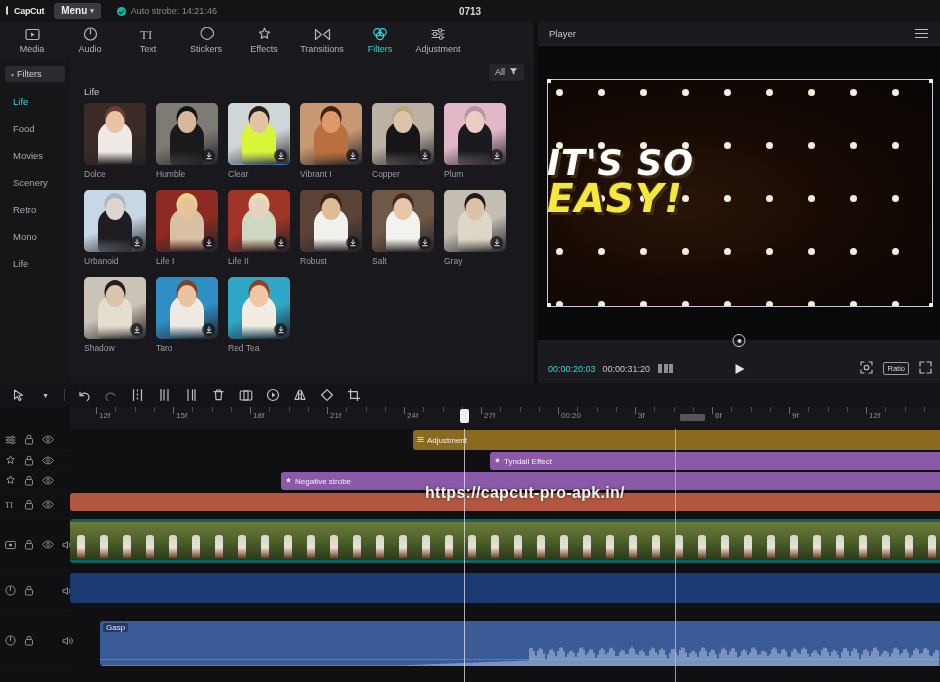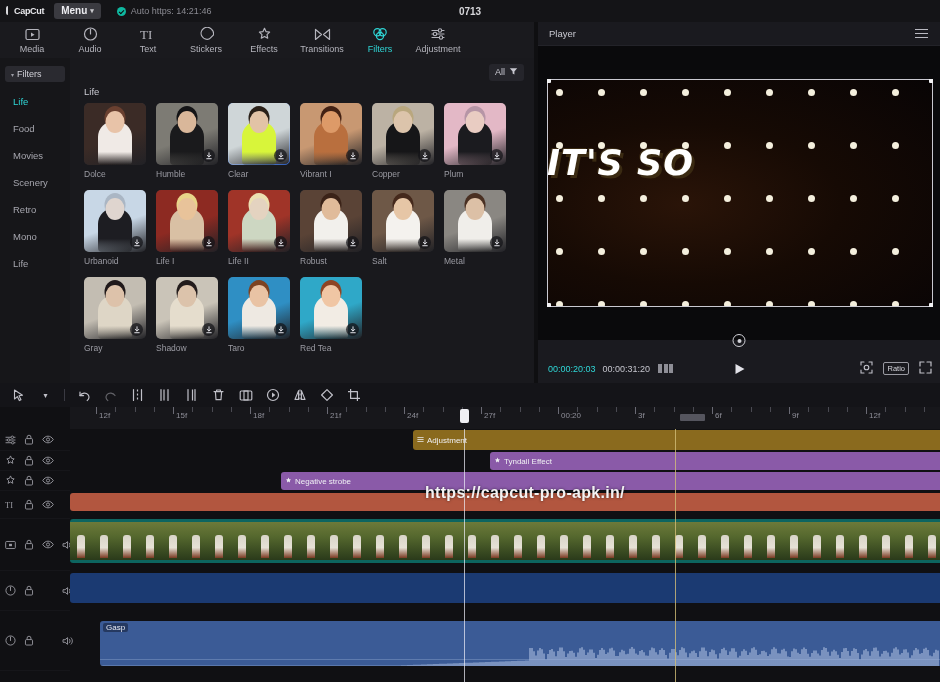--- a/index.html
+++ b/index.html
@@ -303,21 +303,21 @@
   <div class="titlebar">
     <div class="logo">
       <span class="logo-mark"></span><span>CapCut</span>
     </div>
     <div class="menu-btn">
       <span>Menu</span>
       <span class="menu-caret">▾</span>
     </div>
     <div class="autosave">
       <span class="autosave-dot"></span>
-      <span>Auto https: 14:21:46</span>
+      <span>Auto strobe: 14:21:46</span>
     </div>
     <div class="win-title">0713</div>
   </div>
 
   <div class="toptabs">
     <div class="ttab">
       <span class="ic">
         <svg width="15" height="13" viewBox="0 0 15 13">
             <rect x="1" y="1.5" width="13" height="10" rx="1.5" fill="none" stroke="currentColor" stroke-width="1.2"></rect>
             <path d="M6 4.6l3.6 2.1L6 8.8z" fill="currentColor"></path>
@@ -546,33 +546,20 @@
             <div class="grad" style="background: linear-gradient(160deg, rgb(110, 88, 71) 0%, rgb(110, 88, 71) 55%, rgba(0, 0, 0, 0.28) 100%);"></div>
             <div class="fig" style="background: linear-gradient(rgb(244, 242, 238) 0%, rgb(244, 242, 238) 70%, rgba(0, 0, 0, 0.25) 100%);"></div>
             <div class="head" style="background: rgb(230, 198, 166); box-shadow: rgb(69, 41, 28) 0px -4px 0px 1px;"></div>
             <div class="dlbadge">
               <svg viewBox="0 0 10 10">
                 <path d="M5 1v5M2.8 4.2L5 6.4l2.2-2.2M2.2 8.4h5.6" fill="none" stroke="#eaeaf0" stroke-width="1.2" stroke-linecap="round" stroke-linejoin="round"></path>
               </svg>
             </div>
           </div>
           <div class="flabel">Salt</div>
-        </div>
-        <div class="fcell">
-          <div class="fthumb">
-            <div class="grad" style="background: linear-gradient(160deg, rgb(138, 135, 130) 0%, rgb(138, 135, 130) 55%, rgba(0, 0, 0, 0.28) 100%);"></div>
-            <div class="fig" style="background: linear-gradient(rgb(240, 238, 234) 0%, rgb(240, 238, 234) 70%, rgba(0, 0, 0, 0.25) 100%);"></div>
-            <div class="head" style="background: rgb(220, 192, 166); box-shadow: rgb(74, 48, 34) 0px -4px 0px 1px;"></div>
-            <div class="dlbadge">
-              <svg viewBox="0 0 10 10">
-                <path d="M5 1v5M2.8 4.2L5 6.4l2.2-2.2M2.2 8.4h5.6" fill="none" stroke="#eaeaf0" stroke-width="1.2" stroke-linecap="round" stroke-linejoin="round"></path>
-              </svg>
-            </div>
-          </div>
-          <div class="flabel">Metal</div>
         </div>
         <div class="fcell">
           <div class="fthumb">
             <div class="grad" style="background: linear-gradient(160deg, rgb(195, 189, 178) 0%, rgb(195, 189, 178) 55%, rgba(0, 0, 0, 0.28) 100%);"></div>
             <div class="fig" style="background: linear-gradient(rgb(222, 214, 198) 0%, rgb(222, 214, 198) 70%, rgba(0, 0, 0, 0.25) 100%);"></div>
             <div class="head" style="background: rgb(221, 194, 170); box-shadow: rgb(32, 25, 26) 0px -4px 0px 1px;"></div>
             <div class="dlbadge">
               <svg viewBox="0 0 10 10">
                 <path d="M5 1v5M2.8 4.2L5 6.4l2.2-2.2M2.2 8.4h5.6" fill="none" stroke="#eaeaf0" stroke-width="1.2" stroke-linecap="round" stroke-linejoin="round"></path>
               </svg>
@@ -678,20 +665,21 @@
             <span class="dot" style="left: 93px; top: 222px;"></span>
             <span class="dot" style="left: 135px; top: 222px;"></span>
             <span class="dot" style="left: 177px; top: 222px;"></span>
             <span class="dot" style="left: 219px; top: 222px;"></span>
             <span class="dot" style="left: 261px; top: 222px;"></span>
             <span class="dot" style="left: 303px; top: 222px;"></span>
             <span class="dot" style="left: 345px; top: 222px;"></span>
           </div>
         <div class="cap">
           <span class="l1">IT'S SO</span>
+          <span class="l2">EASY!</span>
         </div>
         <div class="selbox">
           <span class="hdl tl"></span>
           <span class="hdl tr"></span>
           <span class="hdl bl"></span>
           <span class="hdl br"></span>
         </div>
       </div>
     </div>
     <div class="rotknob"></div>

